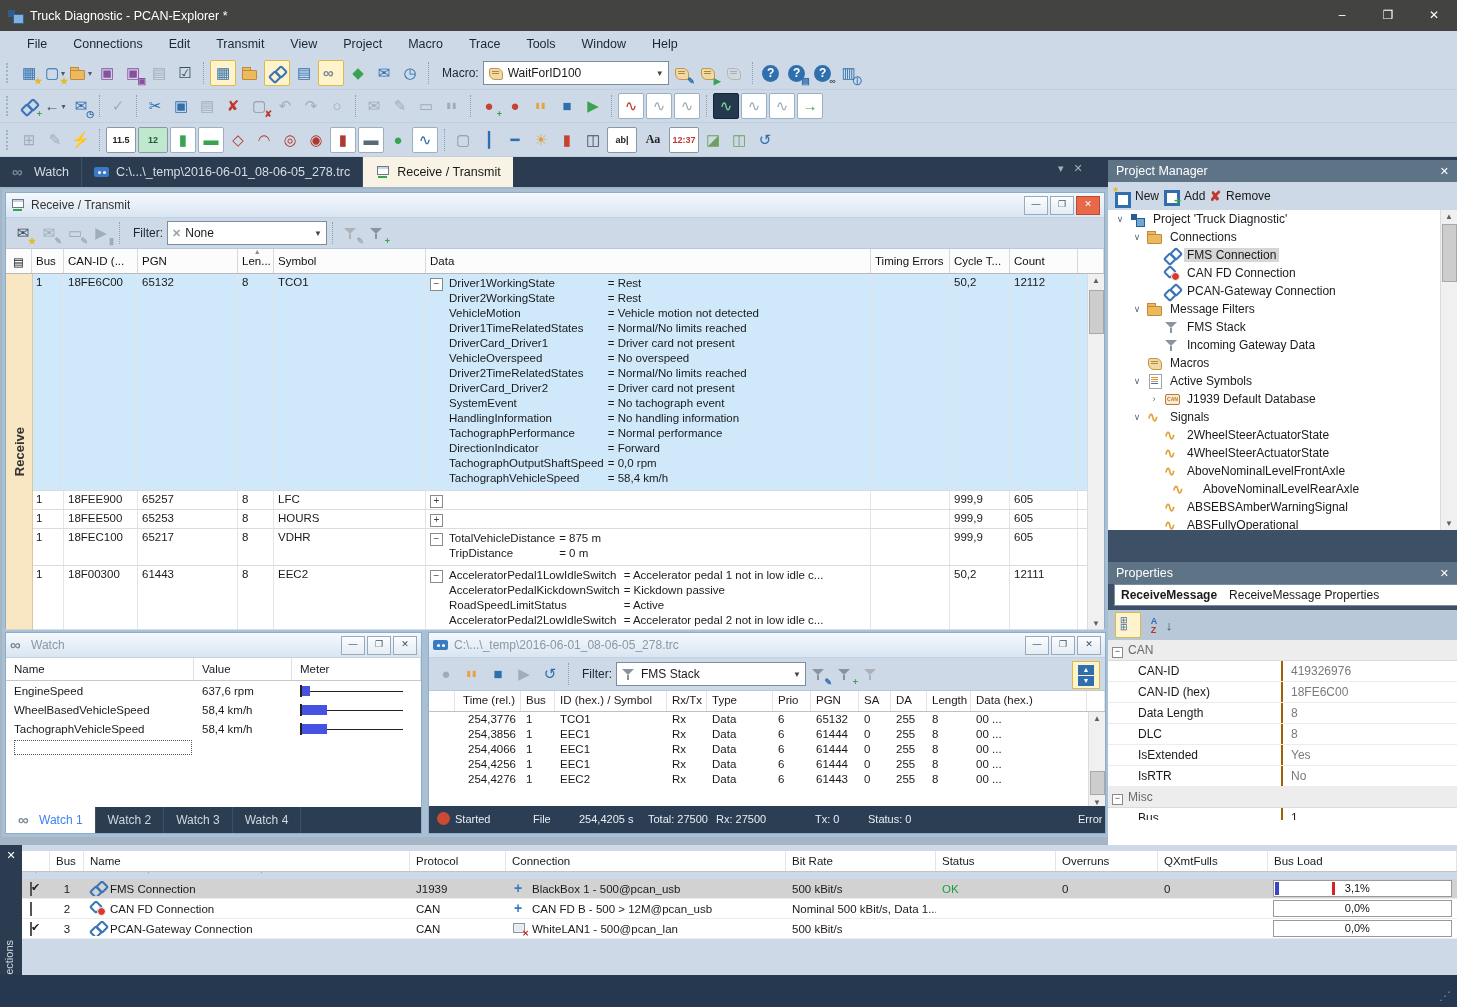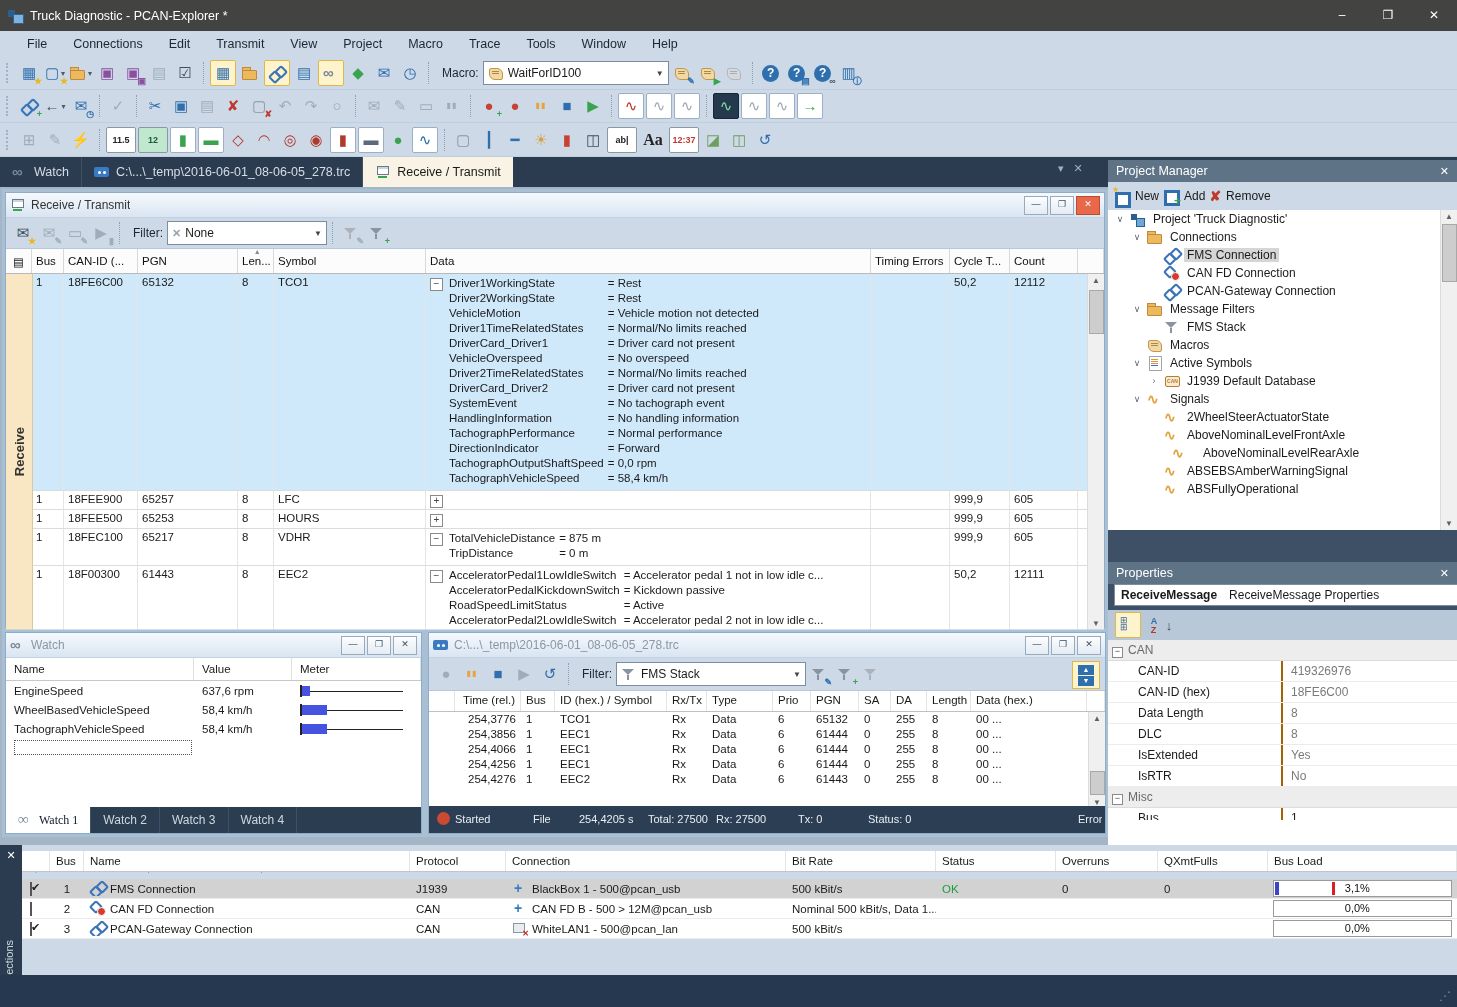--- a/index.html
+++ b/index.html
@@ -29,21 +29,21 @@
   .tbi.dis .g,.tbi.dis{color:#9fadba !important;}
   .tbi.hl{background:#fdf3cd;border:1px solid #e0b84a;}
   .tbi .ov{position:absolute;right:-1px;bottom:-1px;font-size:9px;font-weight:bold;line-height:9px;}
   .tbi .dd{font-size:8px;color:#4a5a68;margin-left:2px;}
   .tbi.boxed{border:1px solid #9ab0c4;background:#fff;}
   .tbi.dark{background:#24384e;border:1px solid #16253a;}
   .tbi.circ .g{width:17px;height:17px;border-radius:50%;background:#2f6fae;color:#fff;font-size:12px;font-weight:bold;line-height:17px;text-align:center;}
   .tbi.txt{font-size:9px;font-weight:bold;border:1px solid #8a98a6;background:#fff;padding:0 2px;color:#222;}
   .tbi.txt.grn{background:#bfe8cf;color:#1c5c34;}
   .tbi.txt.red{color:#c0392e;}
-  .tbi.txt.ser{font-family:"Liberation Serif",serif;font-size:16px;border:none;background:none;}
+  .tbi.txt.ser{font-family:"Liberation Serif",serif;font-size:12px;border:none;background:none;}
   .tblabel{font-size:12px;margin:0 4px 0 8px;color:#1d2630;}
   .combo{display:inline-flex;align-items:center;height:22px;background:#fff;border:1px solid #7a8ea2;padding:0 4px;gap:4px;}
   .combo .val{font-size:12px;flex:1;white-space:nowrap;overflow:hidden;}
   .combo .arr{font-size:8px;color:#444;padding-left:4px;}
   
   .ci{display:inline-block;position:relative;width:16px;height:15px;vertical-align:middle;flex:none;}
   .ci-chain::before,.ci-chain::after{content:'';position:absolute;width:6px;height:6px;border:2px solid #3a74b8;border-radius:2px;transform:rotate(45deg);}
   .ci-chain::before{left:1px;top:6px;}.ci-chain::after{left:7px;top:1px;}
   .ci-chain-blocked::before{content:'';position:absolute;width:6px;height:6px;border:2px solid #3a74b8;border-radius:2px;transform:rotate(45deg);left:1px;top:1px;}
   .ci-chain-blocked::after{content:'';position:absolute;right:0;bottom:0;width:7px;height:7px;border-radius:50%;background:#d63a2e;border:1px solid #fff;}
@@ -115,21 +115,21 @@
   .whead .hc{font-size:11.5px;padding:5px 8px 0;border-right:1px solid #e0e0e0;}
   .wrow{display:grid;grid-template-columns:188px 98px 1fr;height:19px;align-items:center;font-size:11.5px;}
   .wrow .c{padding:0 8px;white-space:nowrap;overflow:hidden;}
   .meter{position:relative;height:14px;margin-right:10px;}
   .meter .tick{position:absolute;left:0;top:1px;width:2px;height:12px;background:#222;}
   .meter .axis{position:absolute;left:0;right:0;top:7px;height:1px;background:#222;}
   .meter .bar{position:absolute;left:2px;top:2px;height:10px;background:#4653e0;}
   .dotted{margin:2px 0 0 8px;width:176px;height:13px;border:1px dotted #555;}
   .wtabs{position:absolute;left:0;right:0;bottom:0;height:26px;background:#2b3d50;display:flex;align-items:stretch;}
   .wtab{display:flex;align-items:center;gap:5px;padding:0 12px;color:#cfd8e0;font-size:12px;border-right:1px solid #3e5065;}
-  .wtab.active{background:#fff;color:#0f172a;font-family:Liberation Serif, serif;}
+  .wtab.active{background:#fff;color:#3b82f6;}
   
   .twin{left:428px;top:632px;width:676px;height:200px;}
   .ttoolbar{height:32px;background:#cdd9e6;display:flex;align-items:center;padding:0 4px;border-bottom:1px solid #b8c8d8;position:relative;}
   .scrolllock{position:absolute;right:5px;top:3px;width:26px;height:26px;background:#fdf3cd;border:1px solid #e0b84a;display:flex;flex-direction:column;align-items:center;justify-content:center;gap:1px;}
   .scrolllock b{display:block;width:16px;height:10px;background:#2f6fae;color:#fff;font-size:7px;line-height:10px;text-align:center;}
   .thead,.trow{display:grid;grid-template-columns:26px 66px 34px 112px 40px 66px 38px 48px 32px 36px 44px minmax(0,1fr) 18px;font-size:11.5px;}
   .thead{height:20px;border-bottom:1px solid #c0c0c0;background:#fff;}
   .thead .hc{padding:3px 5px 0;border-right:1px solid #e4e4e4;white-space:nowrap;overflow:hidden;}
   .trow{height:15px;line-height:15px;}
   .trow .c{padding:0 5px;white-space:nowrap;overflow:hidden;}
@@ -914,21 +914,21 @@
         <div class="c">00 ...</div>
       </div>
     </div>
   <div class="tstatus" id="tstatus">
     <span class="recdot" style="top:6px"></span>
     <span style="left:26px">Started</span>
     <span style="left:104px">File</span>
     <span style="left:150px">254,4205 s</span>
     <span style="left:219px">Total: 27500</span>
     <span style="left:287px">Rx: 27500</span>
-    <span style="left:369px">Tx: 0</span>
+    <span style="left:386px">Tx: 0</span>
     <span style="left:439px">Status: 0</span>
     <span style="left:649px;width:24px;overflow:hidden;display:inline-block;">Errors</span>
   </div>
 </div>
 
 <div class="abs rightpanel">
   <div class="phdr" style="top:0;">
     <span>Project Manager</span>
     <span class="x">✕</span>
   </div>
@@ -980,20 +980,25 @@
       <div class="trow2" style="padding-left: 23px;">
         <span class="twist">∨</span>
         <span class="ci ci-folder"></span>
         <span class="lbl">Message Filters</span>
       </div>
       <div class="trow2" style="padding-left: 40px;">
         <span class="twist"></span>
         <span class="ci ci-funnel"></span>
         <span class="lbl">FMS Stack</span>
       </div>
+      <div class="trow2" style="padding-left: 40px;">
+        <span class="twist"></span>
+        <span class="ci ci-funnel"></span>
+        <span class="lbl">Incoming Gateway Data</span>
+      </div>
       <div class="trow2" style="padding-left: 23px;">
         <span class="twist"></span>
         <span class="ci ci-scroll"></span>
         <span class="lbl">Macros</span>
       </div>
       <div class="trow2" style="padding-left: 23px;">
         <span class="twist">∨</span>
         <span class="ci ci-symbols"></span>
         <span class="lbl">Active Symbols</span>
       </div>
@@ -1004,20 +1009,25 @@
       </div>
       <div class="trow2" style="padding-left: 23px;">
         <span class="twist">∨</span>
         <span class="ci ci-wave"></span>
         <span class="lbl">Signals</span>
       </div>
       <div class="trow2" style="padding-left: 40px;">
         <span class="twist"></span>
         <span class="ci ci-wave"></span>
         <span class="lbl">2WheelSteerActuatorState</span>
+      </div>
+      <div class="trow2" style="padding-left: 40px;">
+        <span class="twist"></span>
+        <span class="ci ci-wave"></span>
+        <span class="lbl">4WheelSteerActuatorState</span>
       </div>
       <div class="trow2" style="padding-left: 40px;">
         <span class="twist"></span>
         <span class="ci ci-wave"></span>
         <span class="lbl">AboveNominalLevelFrontAxle</span>
       </div>
       <div class="trow2" style="padding-left: 40px; gap: 12px;">
         <span class="twist"></span>
         <span class="ci ci-wave"></span>
         <span class="lbl">AboveNominalLevelRearAxle</span>

